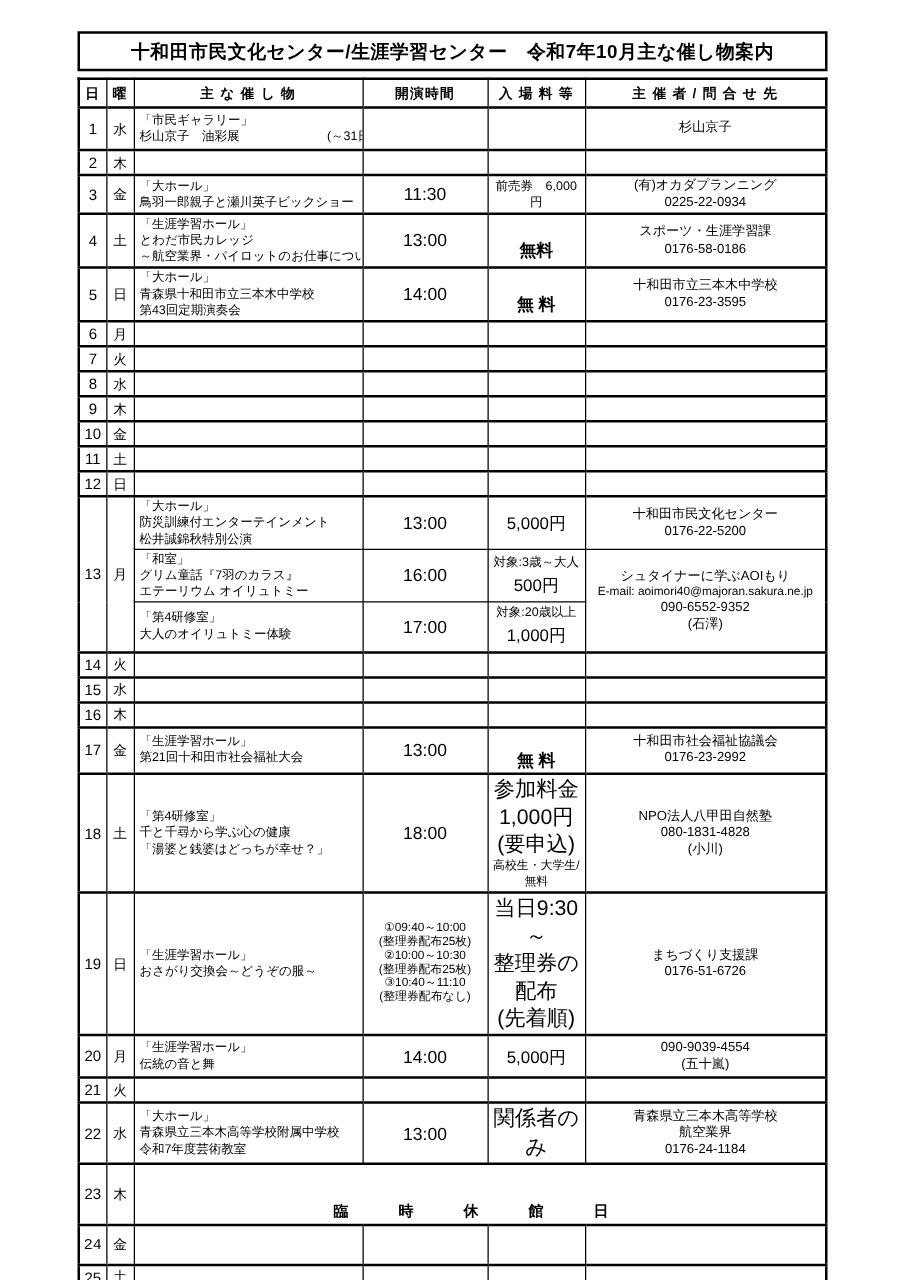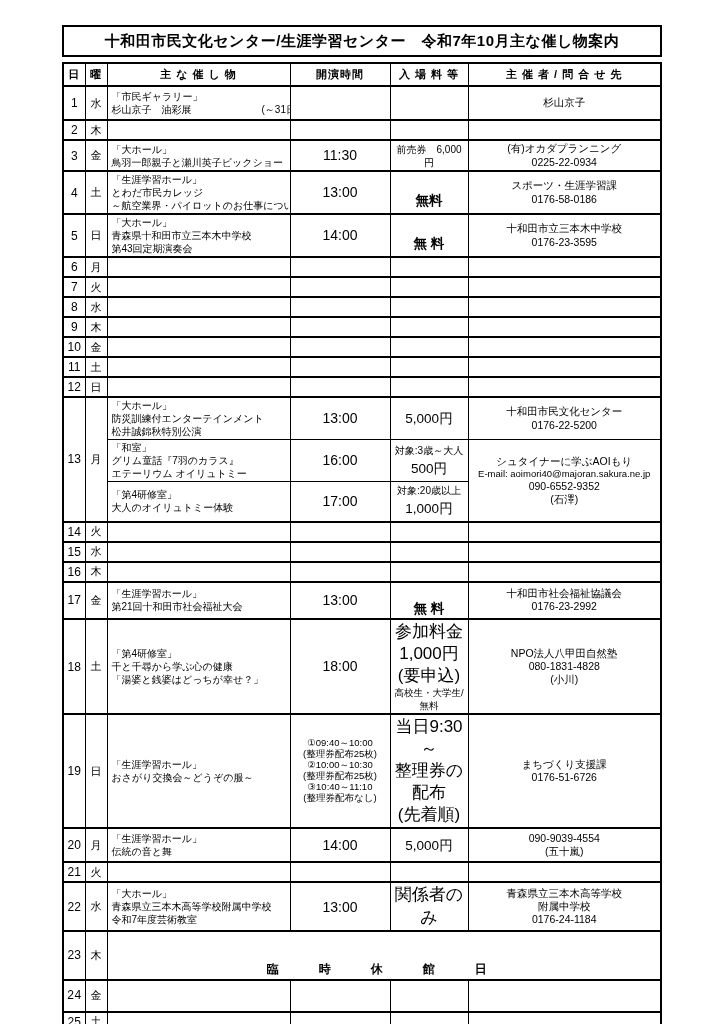--- a/index.html
+++ b/index.html
@@ -450,21 +450,21 @@
             <div>令和7年度芸術教室</div>
           </td>
           <td class="c-time">
             <div>13:00</div>
           </td>
           <td class="c-fee">
             <div class="md">関係者のみ</div>
           </td>
           <td class="c-contact">
             <div>青森県立三本木高等学校</div>
-            <div>附属中学校</div>
+            <div>航空業界</div>
             <div>0176-24-1184</div>
           </td>
         </tr>
         <tr class="day" style="height: 21px;">
           <td class="c-day">
             <div>23</div>
           </td>
           <td class="c-wd">
             <div>木</div>
           </td>

